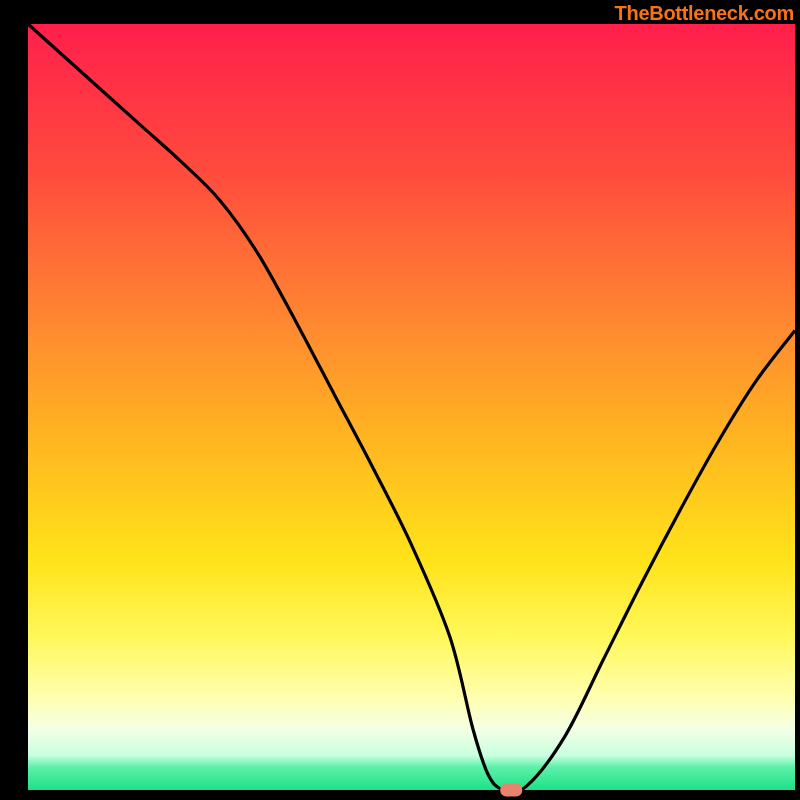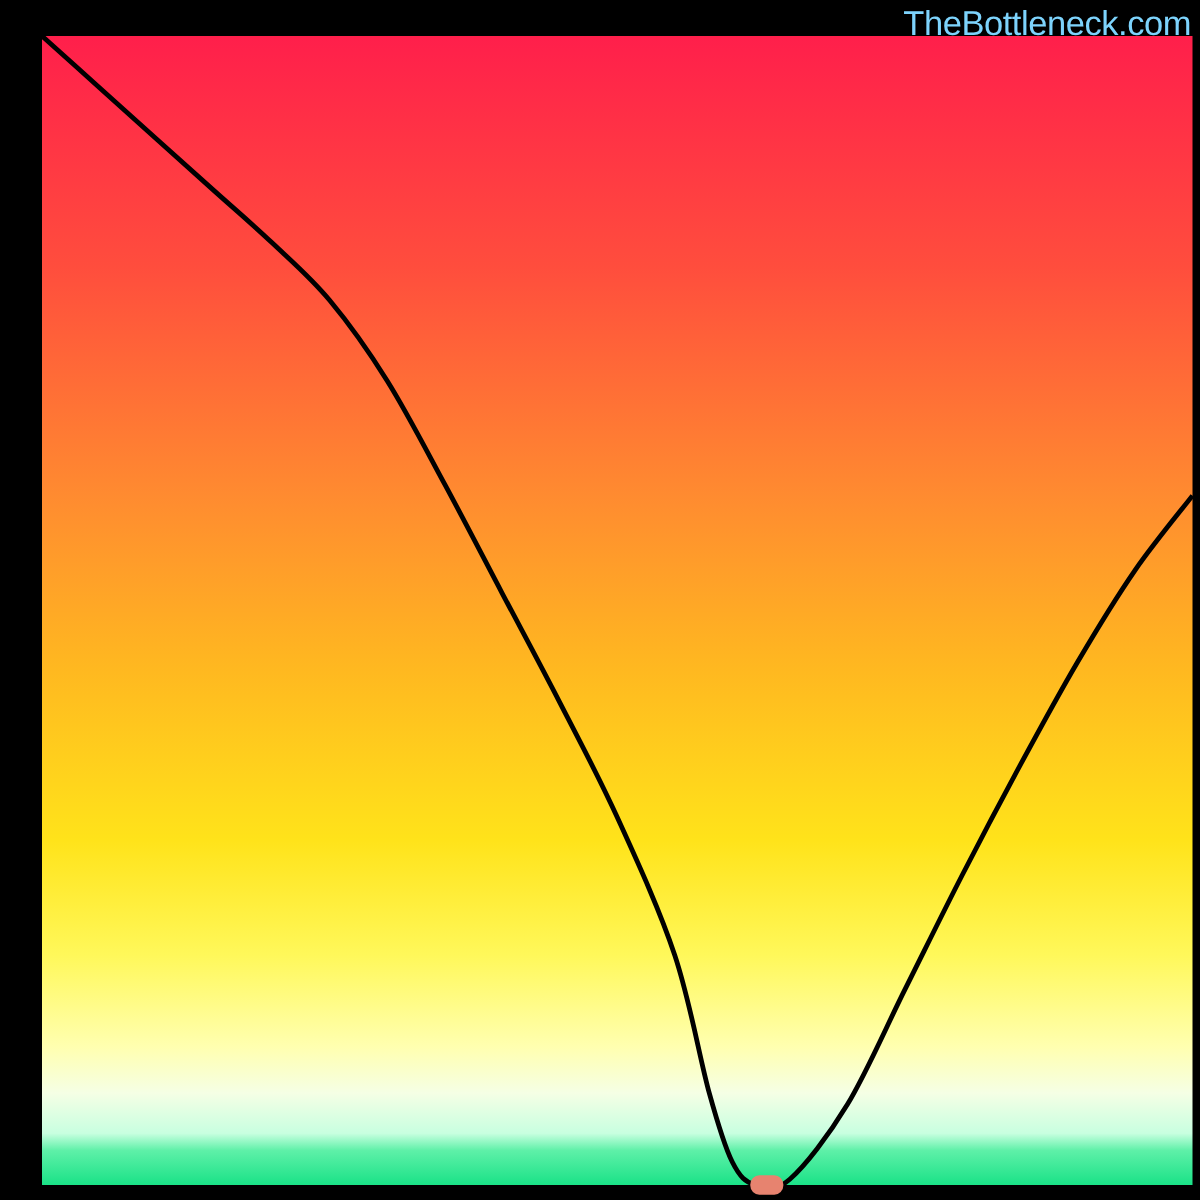--- a/index.html
+++ b/index.html
@@ -8,23 +8,23 @@
     width: 800px;
     height: 800px;
     background: #000;
     overflow: hidden;
     font-family: Arial, Helvetica, sans-serif;
   }
   .watermark {
     position: absolute;
     top: 2px;
     right: 6px;
-    color: #7dd3fc;
-    font-size: 23px;
-    font-weight: 400;
+    color: #f97316;
+    font-size: 20px;
+    font-weight: 700;
     z-index: 10;
     letter-spacing: -0.3px;
   }
   .chart-wrap {
     position: absolute;
     left: 0;
     top: 0;
     width: 800px;
     height: 800px;
   }

